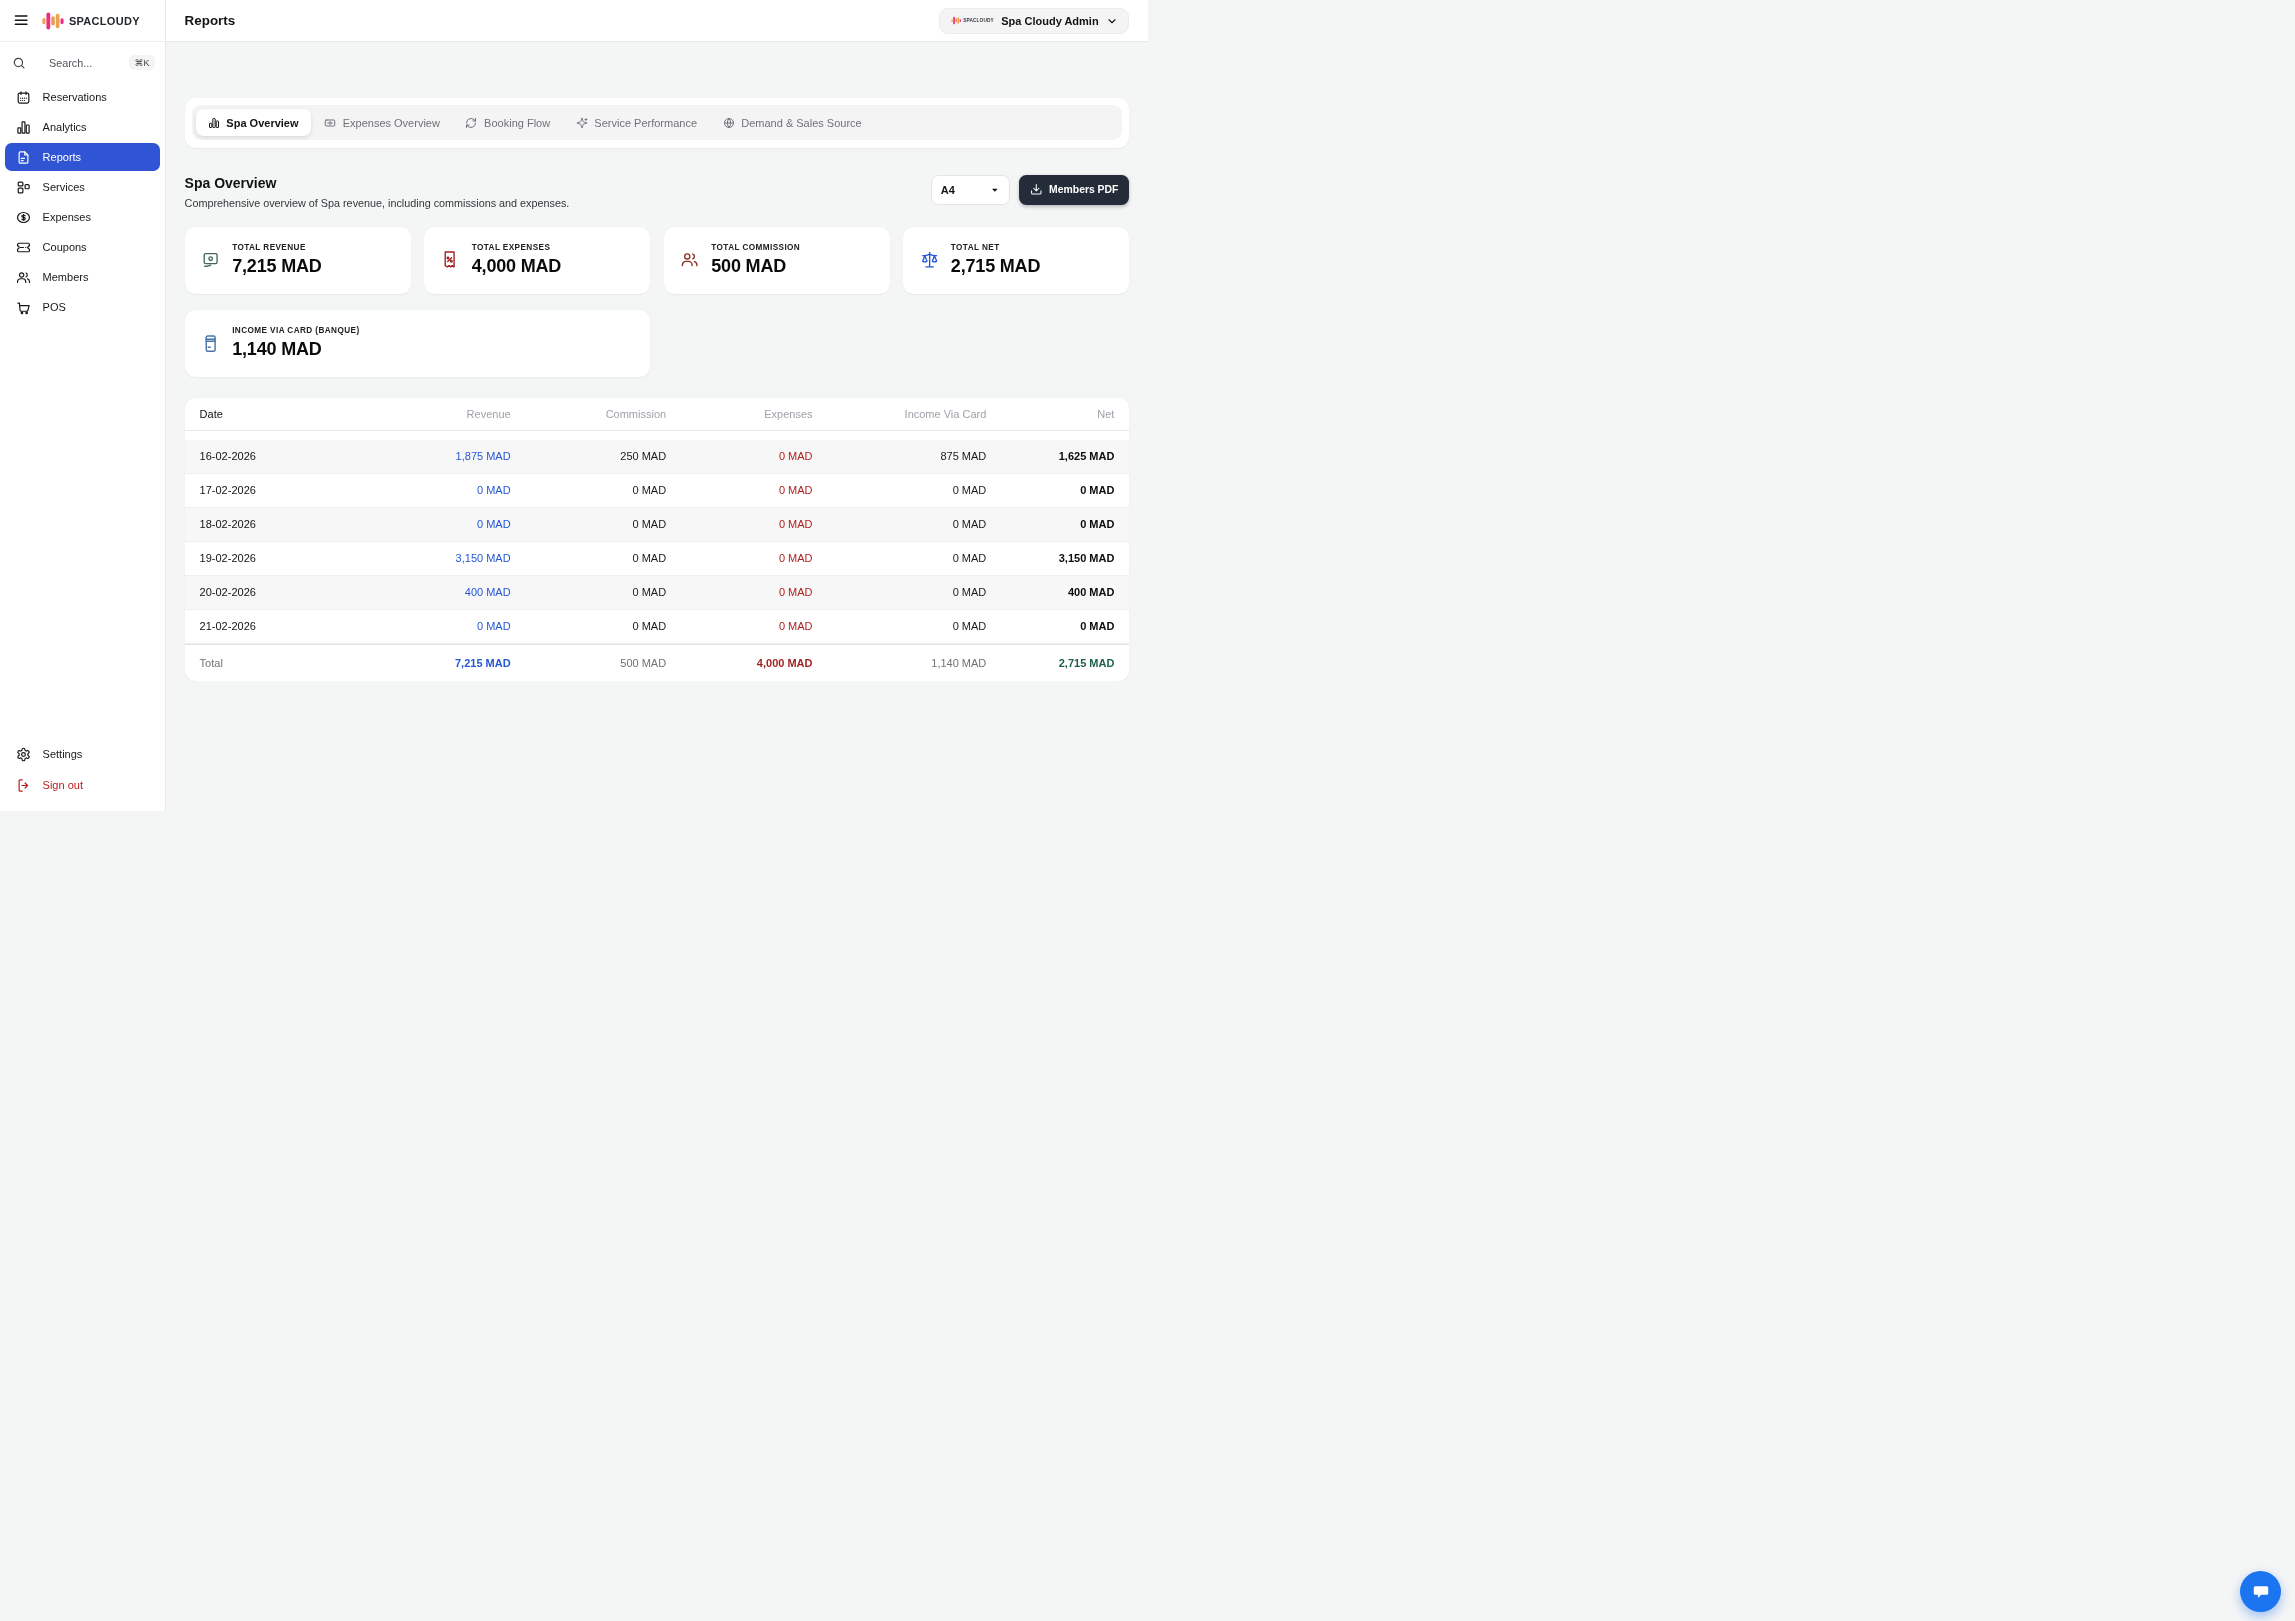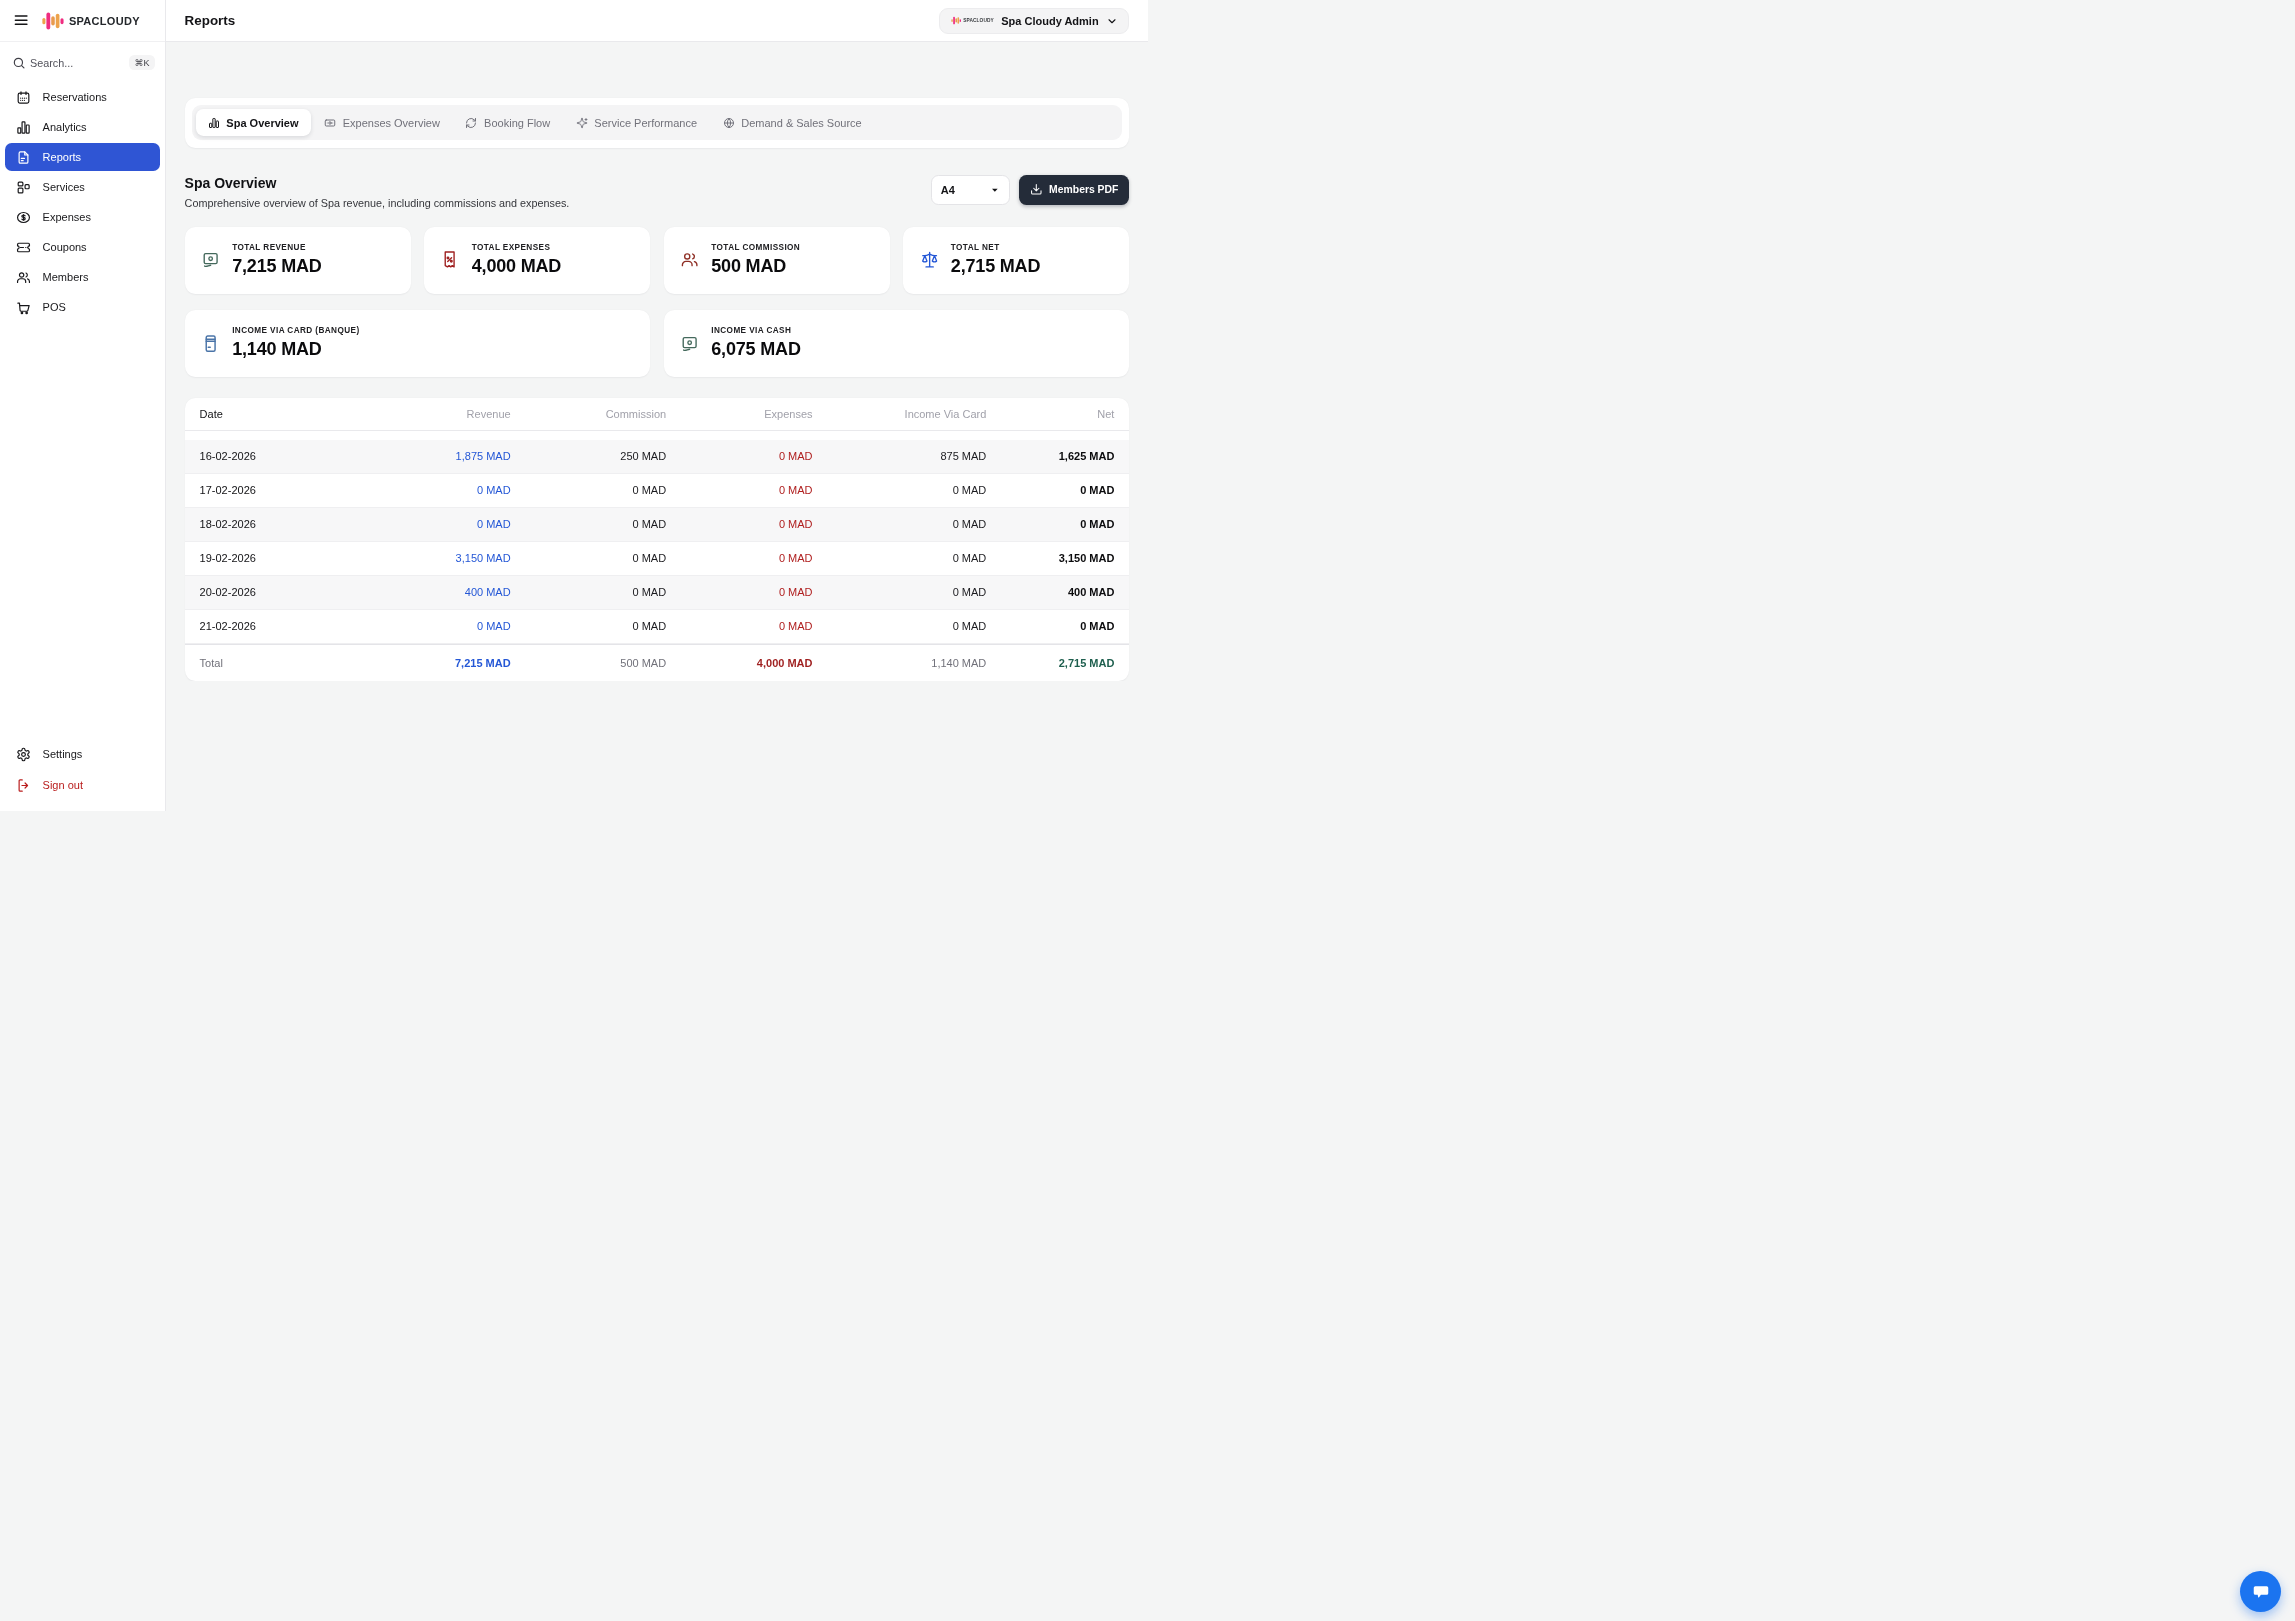--- a/index.html
+++ b/index.html
@@ -34,21 +34,21 @@
     display:flex;flex-direction:column;flex:none;
   }
   .sidebar-header{
     height:42px;display:flex;align-items:center;gap:9px;padding:0 10.4px;
     border-bottom:0.7px solid #f0f0f2;flex:none;
   }
   .hamburger{background:none;border:none;cursor:pointer;color:#151517;padding:3px;}
   .logo{display:flex;align-items:center;gap:5.2px;}
   .logo-word{font-size:11px;font-weight:800;letter-spacing:0.3px;color:#24272b;}
   .search-row{
-    display:flex;align-items:center;gap:4px;padding:7.4px 10.4px 6px 12px;color:#3f3f46;
+    display:flex;align-items:center;gap:23px;padding:7.4px 10.4px 6px 12px;color:#3f3f46;
     margin-top:6px;cursor:pointer;
   }
   .search-text{font-size:10.8px;color:#52525b;flex:1;}
   .kbd{
     background:var(--chip);border-radius:5.2px;padding:2.2px 5.2px;font-size:9px;color:#3f3f46;
   }
   .nav{padding:7.4px 5.2px 0;display:flex;flex-direction:column;gap:2px;justify-content:center;}
   .nav-item{
     display:flex;align-items:center;gap:12px;height:28px;padding:0 10.4px;border-radius:6.7px;
     color:#18181b;font-size:11px;font-weight:500;cursor:pointer;border:none;background:none;text-align:left;
@@ -409,31 +409,20 @@
       <div class="card stat-card">
         <svg class="stat-ic ic-steel" width="18.6" height="19.3" viewBox="0 0 24 24" fill="none" stroke="currentColor" stroke-width="1.8" stroke-linecap="round">
             <rect x="6.5" y="2.5" width="11" height="19" rx="1.8"></rect>
             <path d="M6.5 6.5h11M6.5 9h11M9 16.5h2.5"></path>
           </svg>
         <div>
           <div class="stat-label">INCOME VIA CARD (BANQUE)</div>
           <div class="stat-value">1,140 MAD</div>
         </div>
       </div>
-      <div class="card stat-card">
-        <svg class="stat-ic ic-green" width="19.3" height="19.3" viewBox="0 0 24 24" fill="none" stroke="currentColor" stroke-width="1.7" stroke-linecap="round">
-            <rect x="4" y="4.5" width="16" height="12.5" rx="1.8"></rect>
-            <circle cx="12" cy="10.8" r="2.2"></circle>
-            <path d="M4.5 20c2.5 1.2 5-1 7.5-1"></path>
-          </svg>
-        <div>
-          <div class="stat-label">INCOME VIA CASH</div>
-          <div class="stat-value">6,075 MAD</div>
-        </div>
-      </div>
     </div>
 
     <div class="card table-card">
       <div class="trow thead">
         <div class="c-date">Date</div>
         <div>Revenue</div>
         <div>Commission</div>
         <div>Expenses</div>
         <div>Income Via Card</div>
         <div>Net</div>

